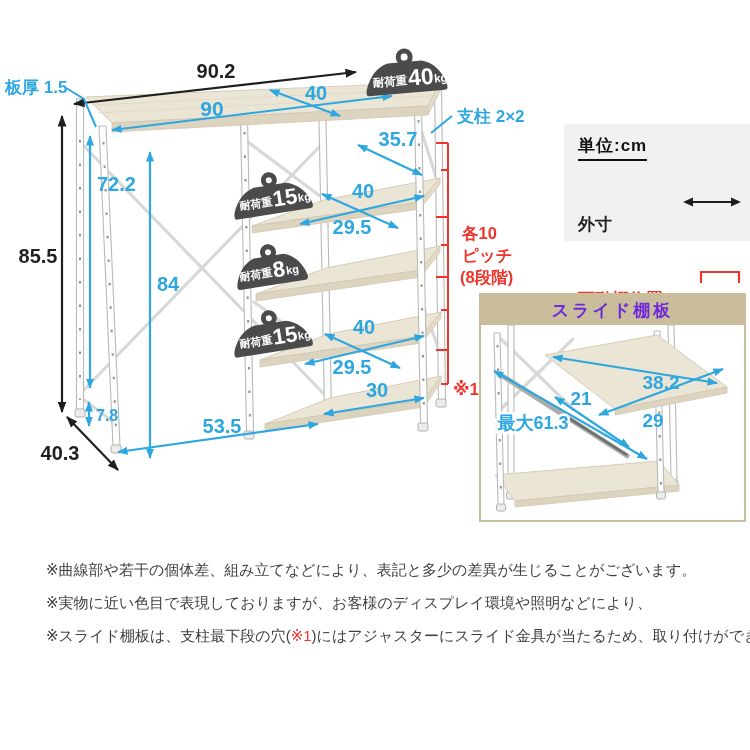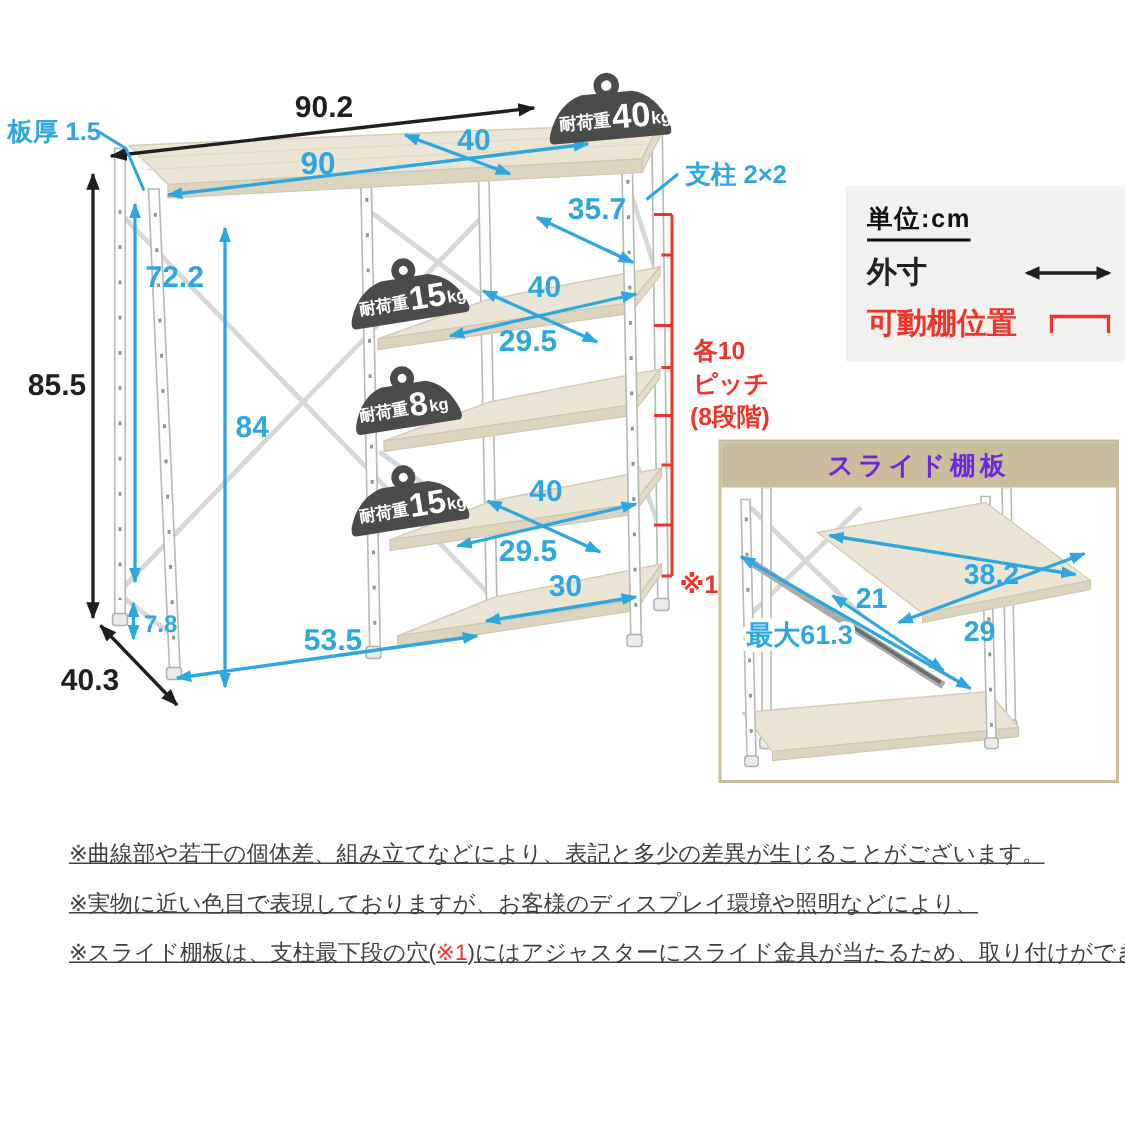--- a/index.html
+++ b/index.html
@@ -27,31 +27,31 @@
   .t-jp-blue{fill:var(--blue);font-weight:bold;}
   .badge-body{fill:var(--badge);}
   .badge-ring{fill:none;stroke:var(--badge);stroke-width:5;}
   .badge-txt{fill:#ffffff;font-weight:bold;}
   
   #legend{position:absolute;left:564px;top:124px;width:190px;height:117px;background:#f1f1ef;
     box-sizing:border-box;padding:10px 12px 8px 14px;}
   #legend .unit{display:inline-block;font-size:17px;font-weight:bold;color:#111;
     border-bottom:2px solid #111;padding-bottom:2px;letter-spacing:1px;}
   .leg-row{display:flex;align-items:center;justify-content:space-between;margin-top:7px;}
-  .leg-label{font-size:20px;font-weight:bold;color:#222;white-space:nowrap;}
+  .leg-label{font-size:17px;font-weight:bold;color:#222;white-space:nowrap;margin-top:45px;}
   .leg-label.blue{color:var(--blue);}
   .leg-label.red{color:var(--red);}
   
   #inset{position:absolute;left:479px;top:293px;width:267px;height:229px;background:#fff;
     border:2px solid var(--tan);box-sizing:border-box;}
   #inset-title{height:30px;background:var(--tan);color:#6d28d9;font-size:17px;font-weight:bold;
     letter-spacing:3px;display:flex;align-items:center;justify-content:center;}
   
   #notes{position:absolute;left:46px;top:558px;width:680px;color:#3e3e3e;font-size:15px;
-    line-height:24px;text-decoration:underline;}
+    line-height:24px;}
   .note-line{margin-bottom:9px;white-space:nowrap;}
   .note-line.cont{margin-top:-9px;padding-left:17px;}
   .note-line .red{color:var(--red);}
 </style>
 </head>
 <body>
 
 <div id="stage">
 
   <svg id="main-svg" width="750" height="556" viewBox="0 0 750 556">

